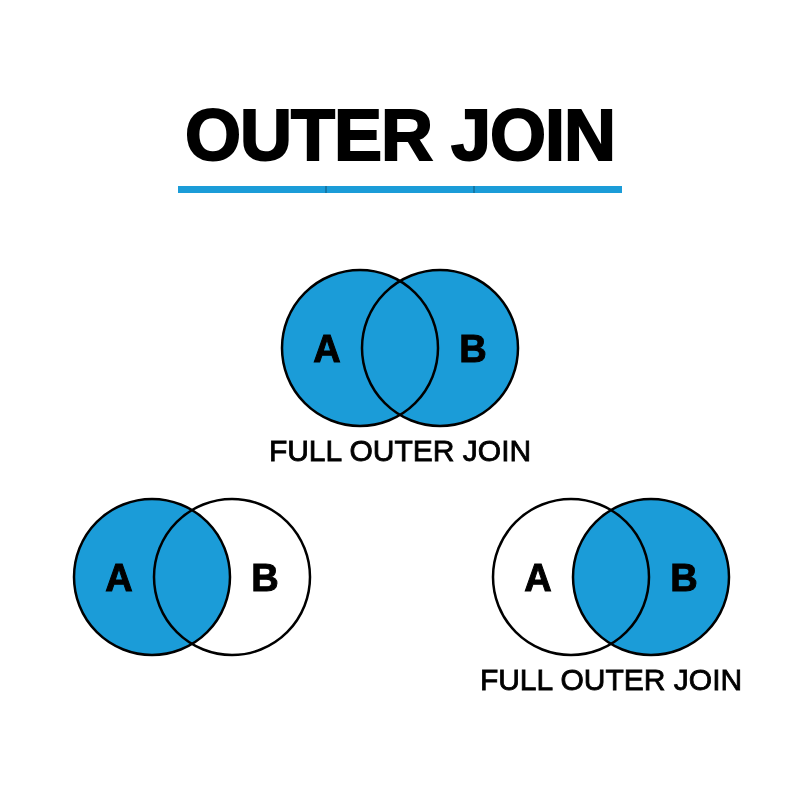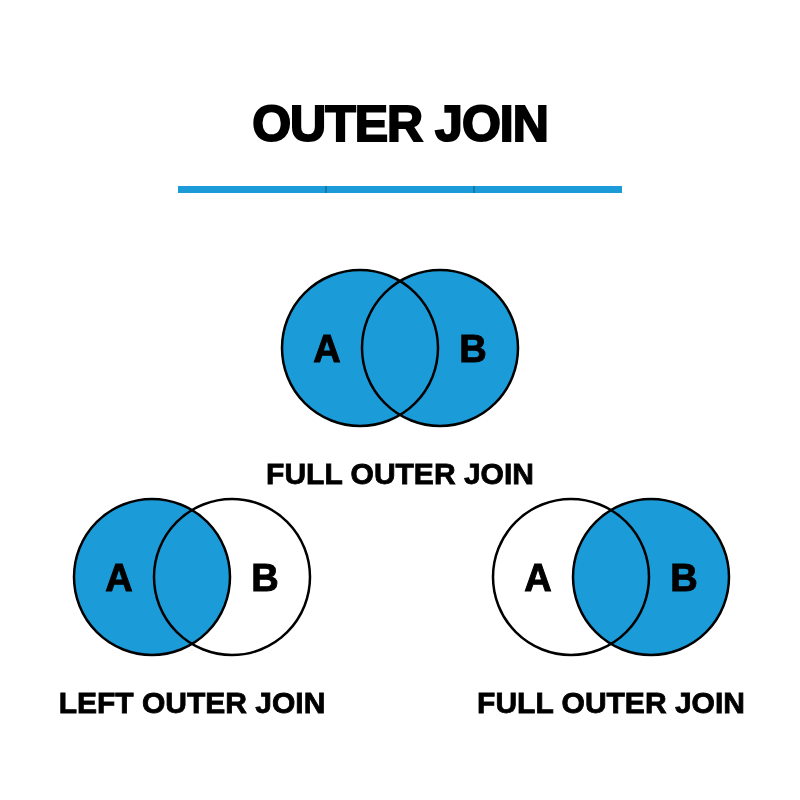--- a/index.html
+++ b/index.html
@@ -18,21 +18,21 @@
     overflow: hidden;
     font-family: "Liberation Sans", sans-serif;
     color: var(--text);
   }
   .page-title {
     position: absolute;
     top: 99px;
     left: 0;
     width: 800px;
     text-align: center;
-    font-size: 50px;
+    font-size: 72px;
     line-height: 1;
     font-weight: bold;
     letter-spacing: -1px;
     -webkit-text-stroke: 2px var(--text);
     color: var(--text);
     white-space: nowrap;
   }
   .title-underline {
     position: absolute;
     top: 186px;
@@ -69,24 +69,24 @@
   .venn-svg .fill-circle { stroke: none; }
   .venn-svg .venn-label {
     font-family: "Liberation Sans", sans-serif;
     font-size: 38px;
     font-weight: bold;
     fill: var(--text);
     stroke: var(--text);
     stroke-width: 1px;
   }
   .venn-caption {
-    margin-top: 30px;
+    margin-top: 7px;
     font-size: 30px;
     line-height: 1;
-    font-weight: bold;
+    font-weight: normal;
     letter-spacing: 0px;
     -webkit-text-stroke: 0.8px var(--text);
     white-space: nowrap;
     text-align: center;
   }
 </style>
 </head>
 <body>
 
 <div class="canvas">
@@ -112,21 +112,20 @@
 
   <div class="venn-group venn-left">
     <svg class="venn-svg" viewBox="0 0 242 162">
       <circle class="fill-circle" cx="81" cy="81" r="78" fill="#1B9CD8"></circle>
       <circle class="fill-circle" cx="161" cy="81" r="78" fill="none"></circle>
       <circle class="outline" cx="81" cy="81" r="78"></circle>
       <circle class="outline" cx="161" cy="81" r="78"></circle>
       <text class="venn-label" x="48" y="95" text-anchor="middle">A</text>
       <text class="venn-label" x="194" y="95" text-anchor="middle">B</text>
     </svg>
-    <div class="venn-caption">LEFT OUTER JOIN</div>
   </div>
 
   <div class="venn-group venn-right">
     <svg class="venn-svg" viewBox="0 0 242 162">
       <circle class="fill-circle" cx="161" cy="81" r="78" fill="#1B9CD8"></circle>
       <circle class="fill-circle" cx="81" cy="81" r="78" fill="none"></circle>
       <circle class="outline" cx="81" cy="81" r="78"></circle>
       <circle class="outline" cx="161" cy="81" r="78"></circle>
       <text class="venn-label" x="48" y="95" text-anchor="middle">A</text>
       <text class="venn-label" x="194" y="95" text-anchor="middle">B</text>

